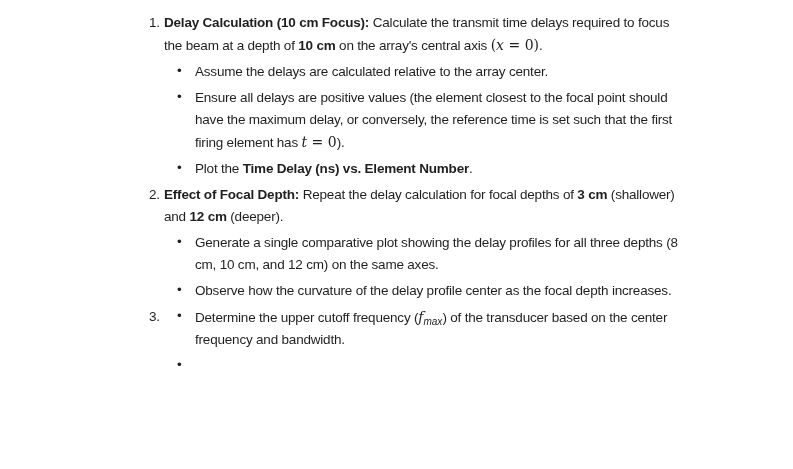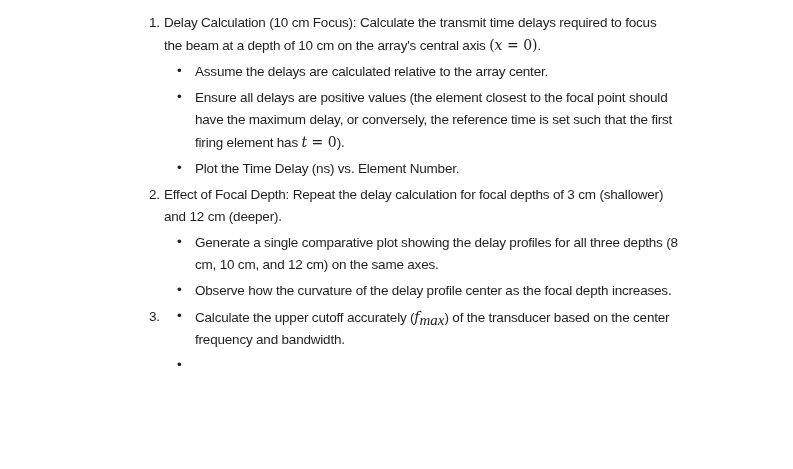--- a/index.html
+++ b/index.html
@@ -57,37 +57,37 @@
     position: relative;
     margin-top: 4px;
     white-space: pre-wrap;
   }
   .glyph {
     position: absolute;
     left: -18px;
     top: -1px;
   }
   .seg { white-space: pre-wrap; }
-  .b { font-weight: 400; }
+  .b { font-weight: 700; }
   .m {
     font-family: "DejaVu Serif", serif;
     font-style: italic;
     font-size: 14px;
     letter-spacing: 0;
   }
   .mr {
     font-family: "DejaVu Serif", serif;
     font-style: normal;
     font-size: 14px;
     letter-spacing: 0;
   }
   sub.msub {
-    font-family: Liberation Serif, serif;
+    font-family: Liberation Sans, sans-serif;
     font-style: italic;
-    font-size: 15px;
+    font-size: 10px;
     letter-spacing: 0;
     line-height: 0;
     vertical-align: -3px;
   }
 </style>
 </head>
 <body>
 
 <div class="doc">
 
@@ -112,19 +112,19 @@
       <ul class="bullets">
         <li class="bullet"><span class="glyph">•</span><span class="btxt"><span class="seg">Generate a single comparative plot showing the delay profiles for all three depths (8
 cm, 10 cm, and 12 cm) on the same axes.</span></span></li>
         <li class="bullet"><span class="glyph">•</span><span class="btxt"><span class="seg">Observe how the curvature of the delay profile center as the focal depth increases.</span></span></li>
       </ul>
     </li>
 
     <li class="task">
       <span class="task-number">3.</span>
       <ul class="bullets">
-        <li class="bullet"><span class="glyph">•</span><span class="btxt"><span class="seg">Calculate the upper cutoff accurately (</span><span class="seg m">f<sub class="msub">max</sub></span><span class="seg">) of the transducer based on the center
+        <li class="bullet"><span class="glyph">•</span><span class="btxt"><span class="seg">Determine the upper cutoff frequency (</span><span class="seg m">f<sub class="msub">max</sub></span><span class="seg">) of the transducer based on the center
 frequency and bandwidth.</span></span></li>
         <li class="bullet"><span class="glyph">•</span></li>
       </ul>
     </li>
   </ol>
 </div>
 
 </body></html>

